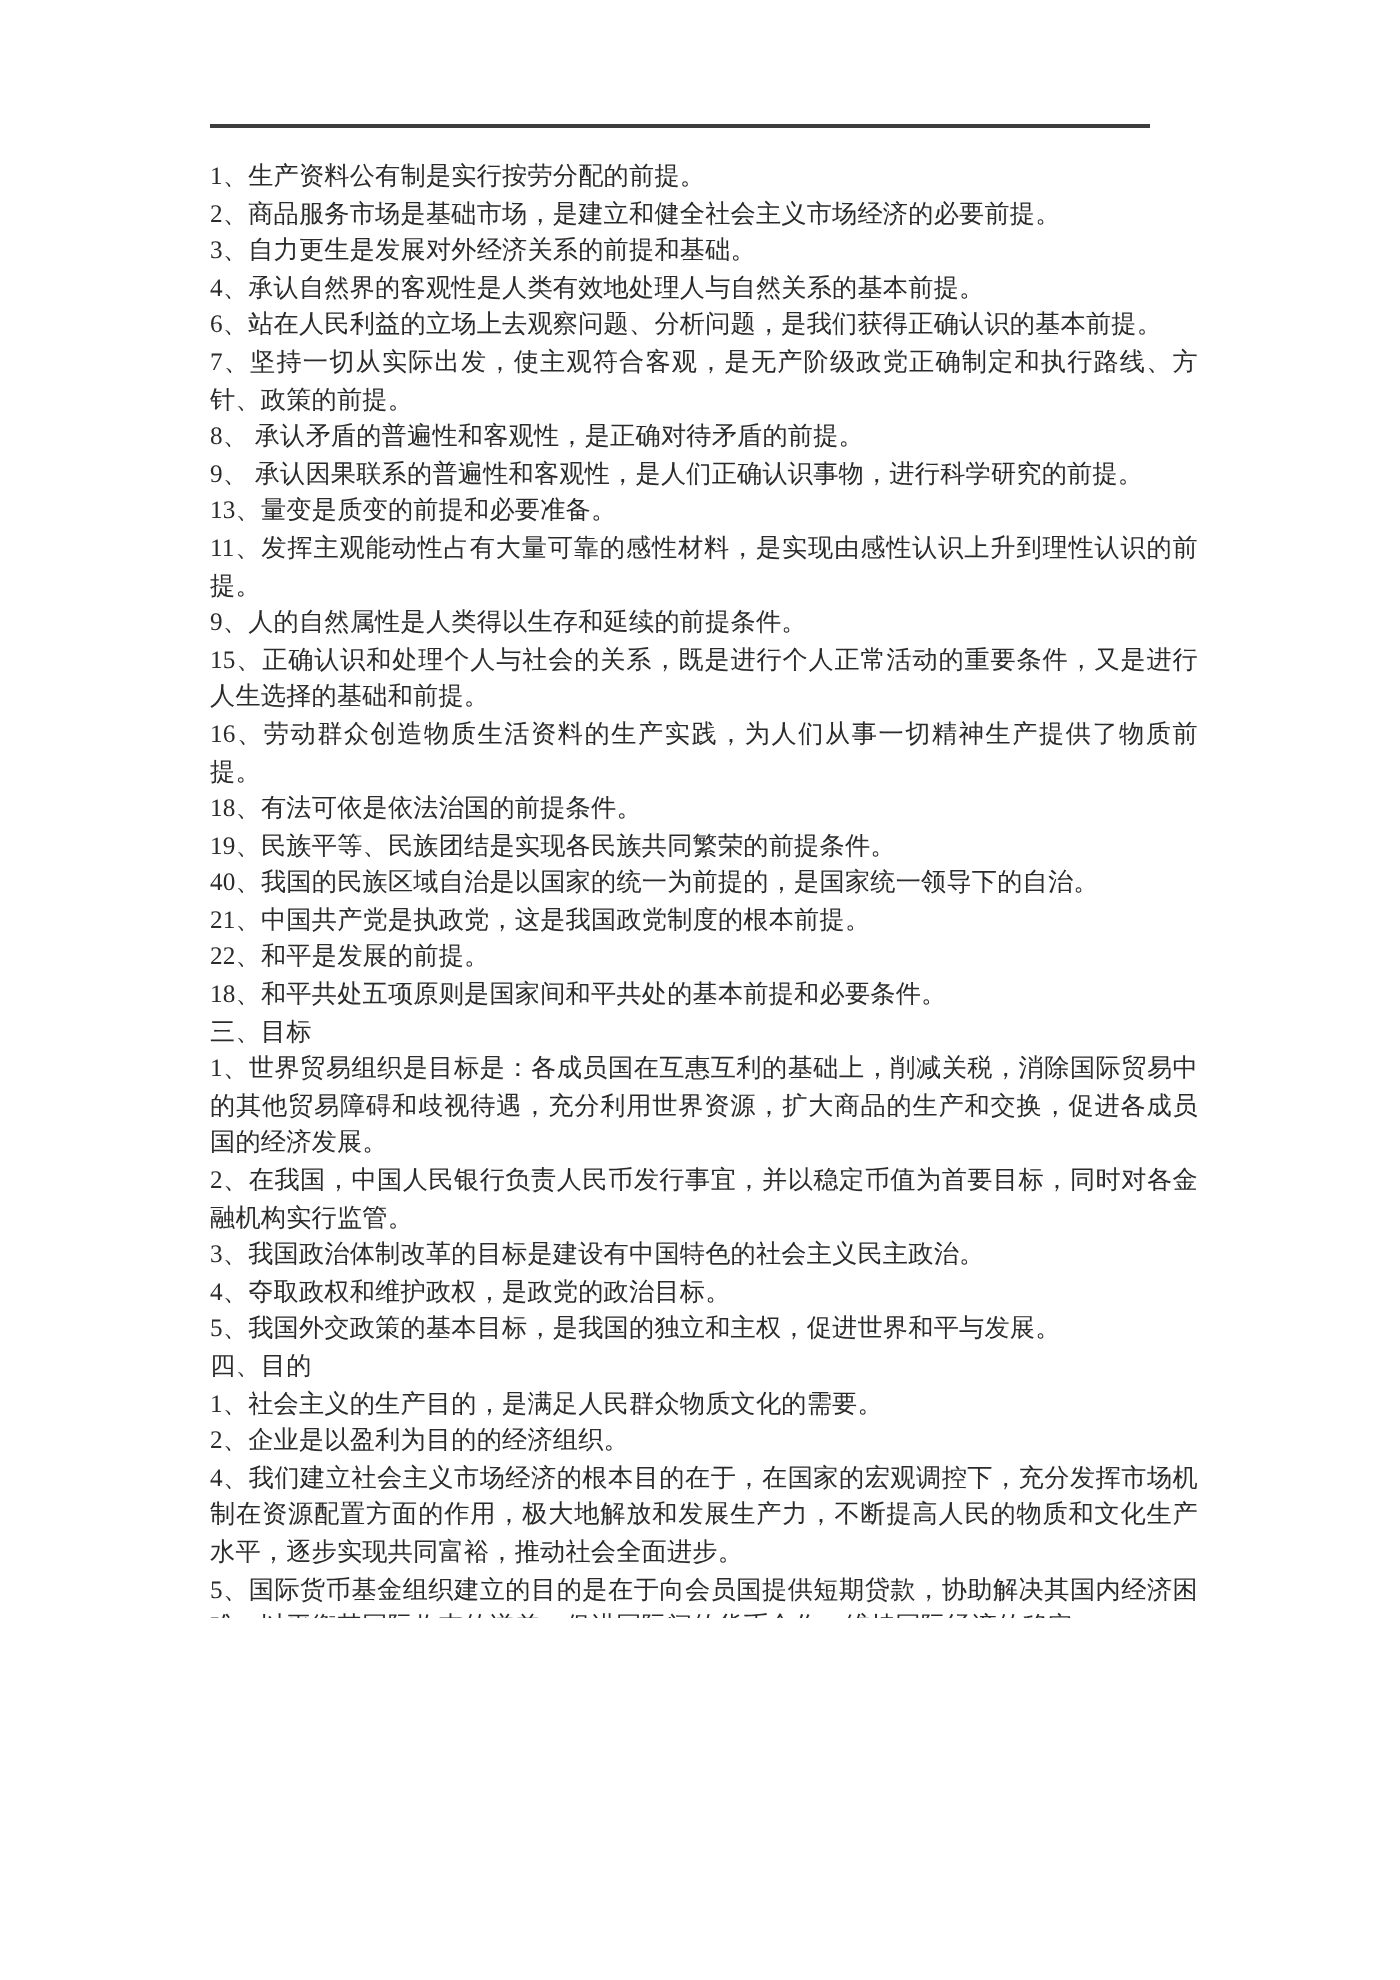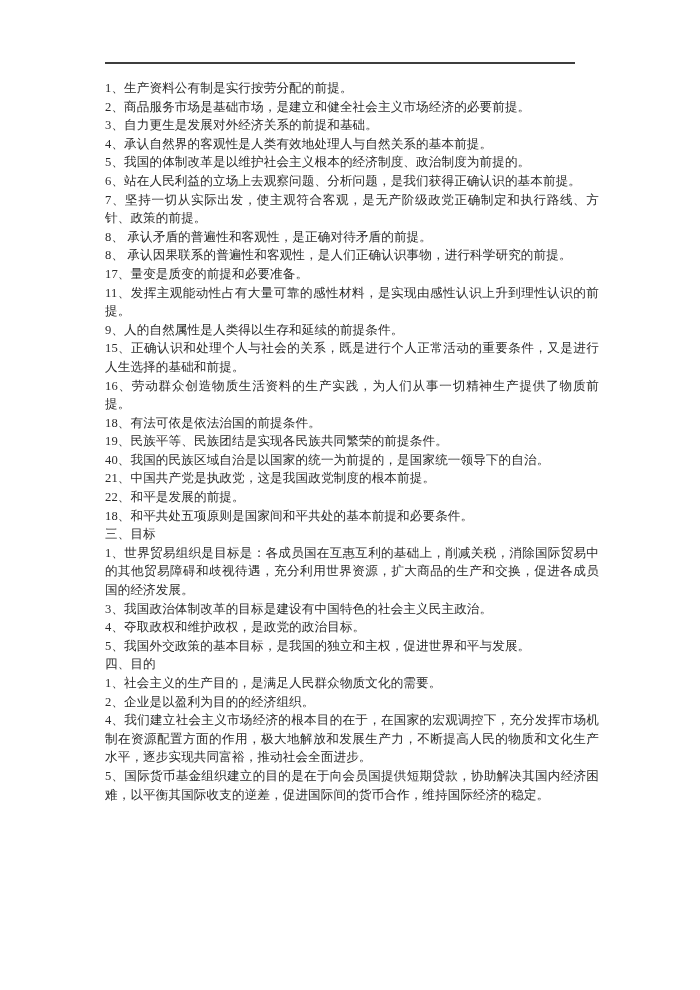--- a/index.html
+++ b/index.html
@@ -53,39 +53,39 @@
 
 <div class="page">
 
   <div class="header-rule"></div>
 
   <div class="body-text">
     <p>1、生产资料公有制是实行按劳分配的前提。</p>
     <p>2、商品服务市场是基础市场，是建立和健全社会主义市场经济的必要前提。</p>
     <p>3、自力更生是发展对外经济关系的前提和基础。</p>
     <p>4、承认自然界的客观性是人类有效地处理人与自然关系的基本前提。</p>
-    <p>5、我国的体制改革是以维护社会主义根本的经济制度、政治制度为前提的。</p>
     <p>6、站在人民利益的立场上去观察问题、分析问题，是我们获得正确认识的基本前提。</p>
     <p>7、坚持一切从实际出发，使主观符合客观，是无产阶级政党正确制定和执行路线、方针、政策的前提。</p>
     <p>8、 承认矛盾的普遍性和客观性，是正确对待矛盾的前提。</p>
-    <p>8、 承认因果联系的普遍性和客观性，是人们正确认识事物，进行科学研究的前提。</p>
-    <p>17、量变是质变的前提和必要准备。</p>
+    <p>9、 承认因果联系的普遍性和客观性，是人们正确认识事物，进行科学研究的前提。</p>
+    <p>13、量变是质变的前提和必要准备。</p>
     <p>11、发挥主观能动性占有大量可靠的感性材料，是实现由感性认识上升到理性认识的前提。</p>
     <p>9、人的自然属性是人类得以生存和延续的前提条件。</p>
     <p>15、正确认识和处理个人与社会的关系，既是进行个人正常活动的重要条件，又是进行人生选择的基础和前提。</p>
     <p>16、劳动群众创造物质生活资料的生产实践，为人们从事一切精神生产提供了物质前提。</p>
     <p>18、有法可依是依法治国的前提条件。</p>
     <p>19、民族平等、民族团结是实现各民族共同繁荣的前提条件。</p>
     <p>40、我国的民族区域自治是以国家的统一为前提的，是国家统一领导下的自治。</p>
     <p>21、中国共产党是执政党，这是我国政党制度的根本前提。</p>
     <p>22、和平是发展的前提。</p>
     <p>18、和平共处五项原则是国家间和平共处的基本前提和必要条件。</p>
 
     <p>三、目标</p>
     <p>1、世界贸易组织是目标是：各成员国在互惠互利的基础上，削减关税，消除国际贸易中的其他贸易障碍和歧视待遇，充分利用世界资源，扩大商品的生产和交换，促进各成员国的经济发展。</p>
+    <p>2、在我国，中国人民银行负责人民币发行事宜，并以稳定币值为首要目标，同时对各金融机构实行监管。</p>
     <p>3、我国政治体制改革的目标是建设有中国特色的社会主义民主政治。</p>
     <p>4、夺取政权和维护政权，是政党的政治目标。</p>
     <p>5、我国外交政策的基本目标，是我国的独立和主权，促进世界和平与发展。</p>
 
     <p>四、目的</p>
     <p>1、社会主义的生产目的，是满足人民群众物质文化的需要。</p>
     <p>2、企业是以盈利为目的的经济组织。</p>
     <p>4、我们建立社会主义市场经济的根本目的在于，在国家的宏观调控下，充分发挥市场机制在资源配置方面的作用，极大地解放和发展生产力，不断提高人民的物质和文化生产水平，逐步实现共同富裕，推动社会全面进步。</p>
     <p>5、国际货币基金组织建立的目的是在于向会员国提供短期贷款，协助解决其国内经济困难，以平衡其国际收支的逆差，促进国际间的货币合作，维持国际经济的稳定。</p>
   </div>

